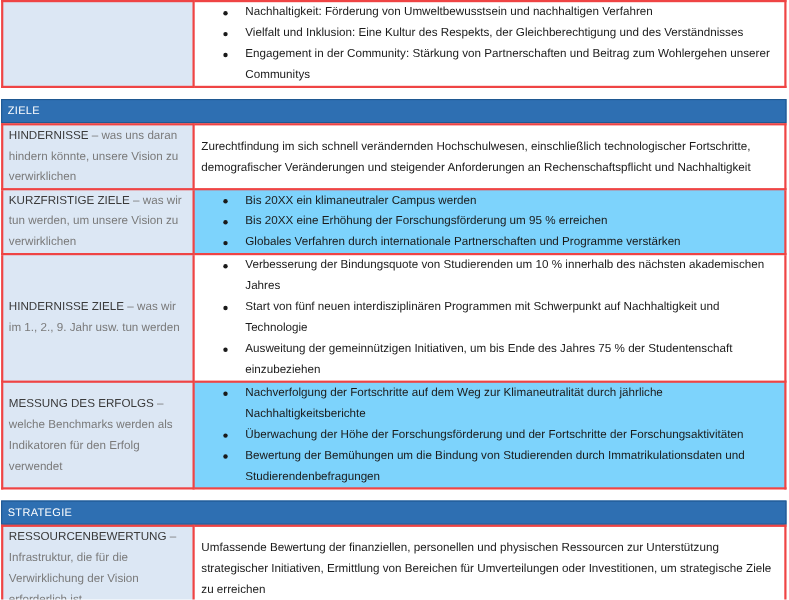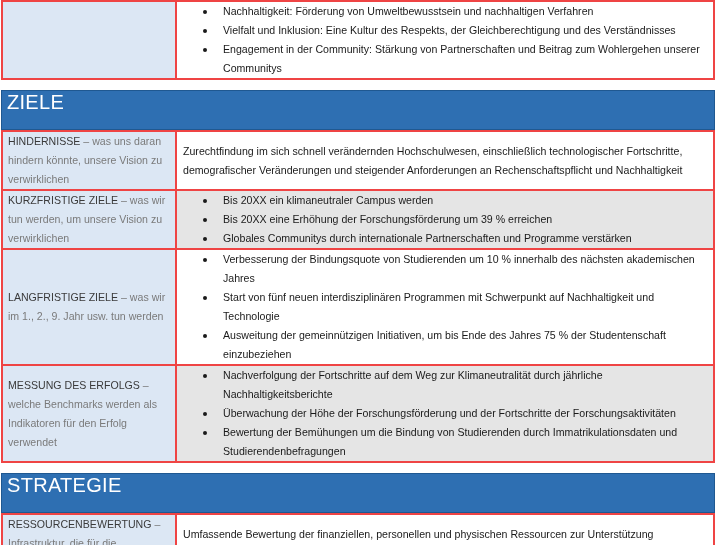--- a/index.html
+++ b/index.html
@@ -37,21 +37,21 @@
     td.label b {
       font-weight: normal;
       color: #3a3a3a;
     }
     td.content {
       padding: 0 8px 0 6px;
       line-height: 19px;
       color: #1a1a1a;
     }
     tr.white td.content { background: #ffffff; }
-    tr.grey td.content { background: #e5e5e5; }
+    tr.grey td.content { background: #7dd3fc; }
     ul {
       margin: 0;
       padding: 0 0 0 40px;
       list-style: none;
     }
     ul li {
       position: relative;
     }
     ul li::before {
       content: "";
@@ -62,22 +62,22 @@
       height: 4px;
       border-radius: 50%;
       background: #1a1a1a;
     }
     .section-header {
       width: 712px;
       margin-left: 1px;
       background: #2e6fb2;
       border: 1px solid #1f5891;
       color: #ffffff;
-      font-size: 20px;
-      height: 40px;
+      font-size: 10px;
+      height: 22px;
       line-height: 22px;
       padding-left: 5px;
       box-sizing: border-box;
       width: 714px;
       letter-spacing: 0.3px;
     }
     .gap { height: 10px; }
   </style>
 </head>
 <body>
@@ -104,27 +104,27 @@
   <tbody>
       <tr class="white" style="height:50px;margin-left:24px;">
     <td class="label"><b>HINDERNISSE</b><span> – was uns daran hindern könnte, unsere Vision zu verwirklichen</span></td>
     <td class="content">Zurechtfindung im sich schnell verändernden Hochschulwesen, einschließlich technologischer Fortschritte, demografischer Veränderungen und steigender Anforderungen an Rechenschaftspflicht und Nachhaltigkeit</td>
   </tr>
   <tr class="grey" style="height:48px;">
     <td class="label"><b>KURZFRISTIGE ZIELE</b><span> – was wir tun werden, um unsere Vision zu verwirklichen</span></td>
     <td class="content">
       <ul>
         <li>Bis 20XX ein klimaneutraler Campus werden</li>
-        <li>Bis 20XX eine Erhöhung der Forschungsförderung um 39 % erreichen</li>
-        <li>Globales Communitys durch internationale Partnerschaften und Programme verstärken</li>
+        <li>Bis 20XX eine Erhöhung der Forschungsförderung um 95 % erreichen</li>
+        <li>Globales Verfahren durch internationale Partnerschaften und Programme verstärken</li>
       </ul>
     </td>
   </tr>
   <tr class="white" style="height:84px;">
-    <td class="label"><b>LANGFRISTIGE ZIELE</b><span> – was wir im 1., 2., 9. Jahr usw. tun werden</span></td>
+    <td class="label"><b>HINDERNISSE ZIELE</b><span> – was wir im 1., 2., 9. Jahr usw. tun werden</span></td>
     <td class="content">
       <ul>
         <li>Verbesserung der Bindungsquote von Studierenden um 10 % innerhalb des nächsten akademischen Jahres</li>
         <li>Start von fünf neuen interdisziplinären Programmen mit Schwerpunkt auf Nachhaltigkeit und Technologie</li>
         <li>Ausweitung der gemeinnützigen Initiativen, um bis Ende des Jahres 75 % der Studentenschaft einzubeziehen</li>
       </ul>
     </td>
   </tr>
   <tr class="grey" style="height:70px;margin-top:32px;">
     <td class="label"><b>MESSUNG DES ERFOLGS</b><span> – welche Benchmarks werden als Indikatoren für den Erfolg verwendet</span></td>

